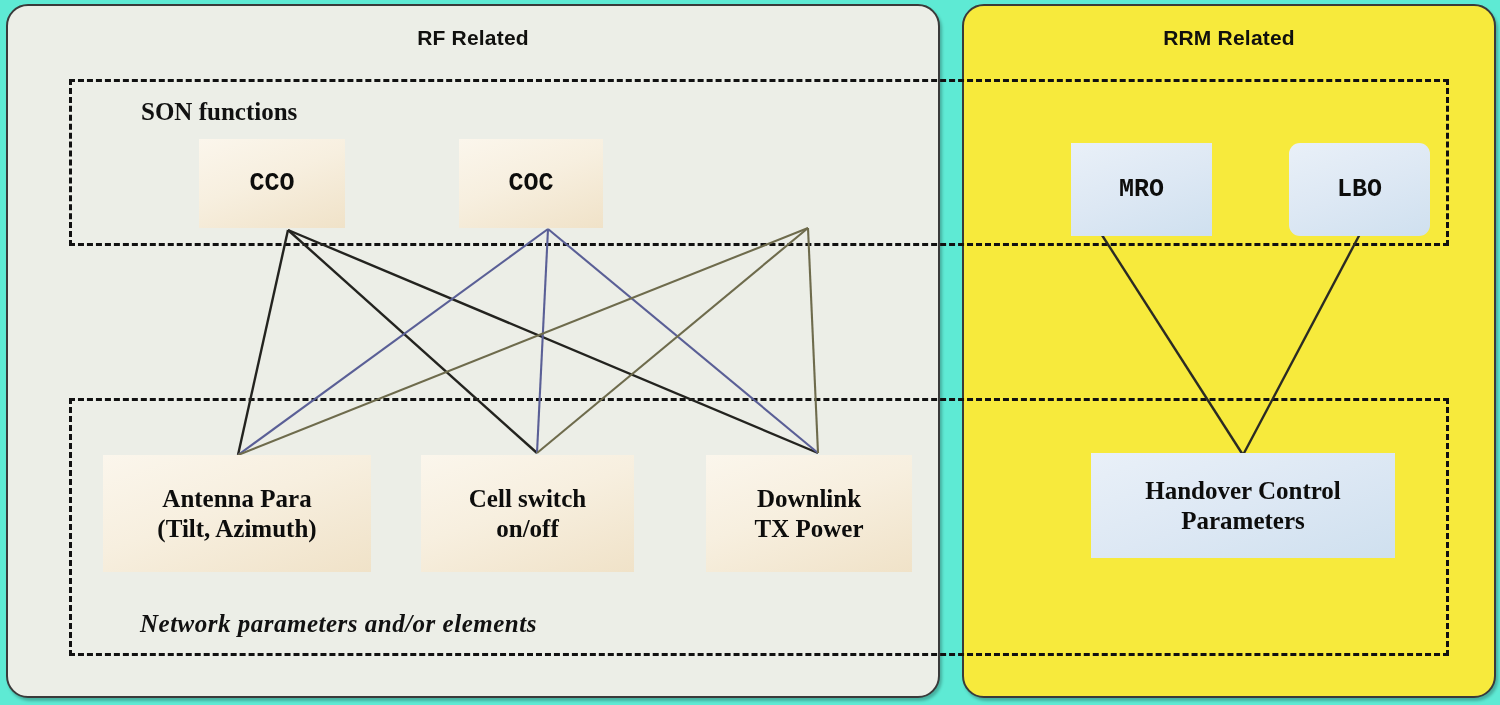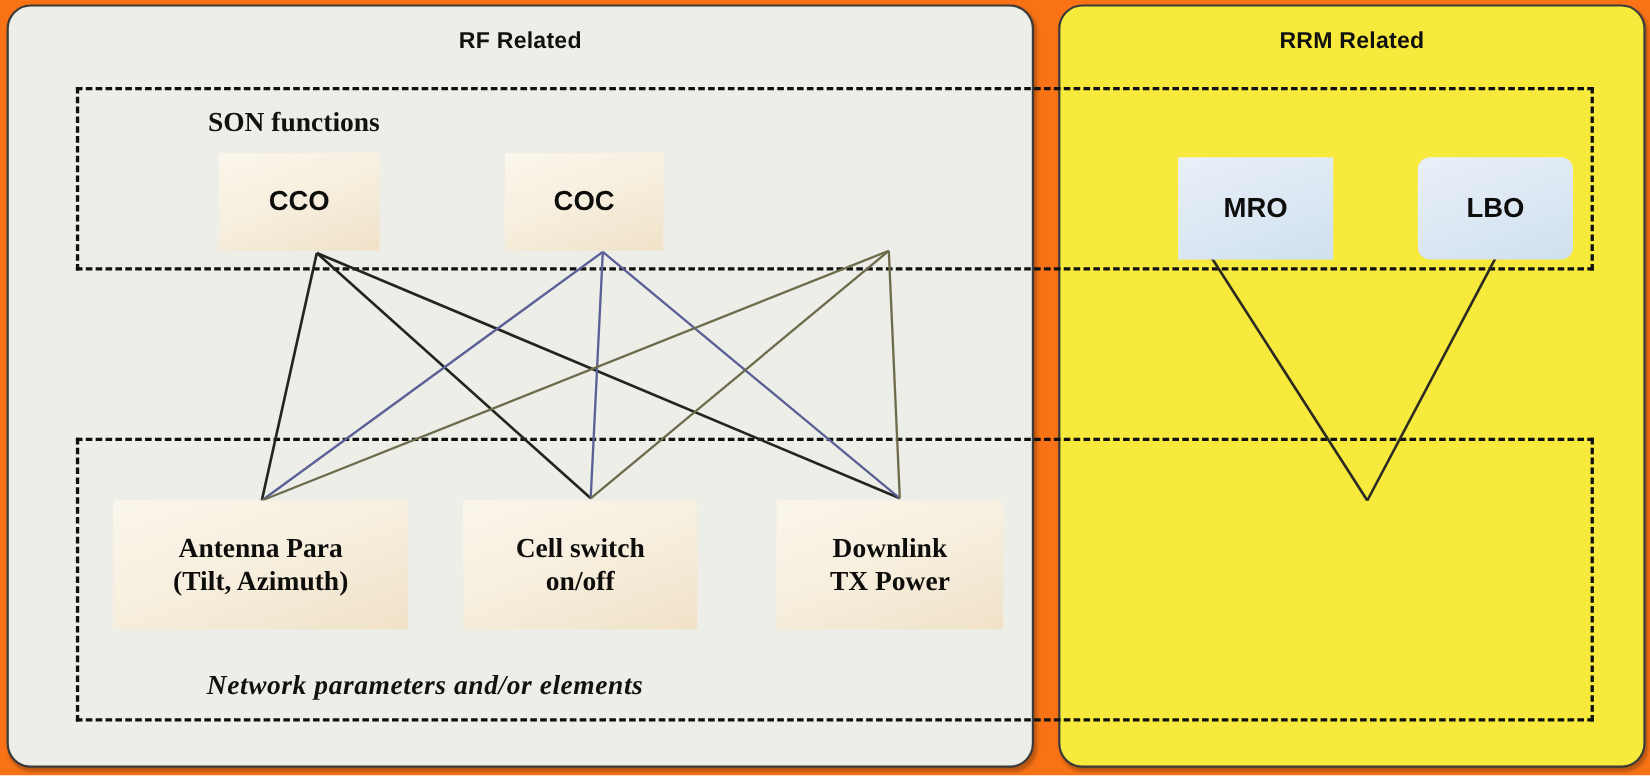--- a/index.html
+++ b/index.html
@@ -4,21 +4,21 @@
 <style>
   html, body {
     margin: 0;
     padding: 0;
     background: #ffffff;
   }
   #canvas {
     position: relative;
     width: 1500px;
     height: 705px;
-    background: #f97316;
+    background: #5eead4;
     font-family: "Liberation Serif", "DejaVu Serif", serif;
     overflow: hidden;
   }
 
   
   .panel {
     position: absolute;
     border: 2px solid #3a3a3a;
     border-radius: 22px;
     box-sizing: border-box;
@@ -64,21 +64,20 @@
   #dash-net {
     left: 69px; top: 398px;
     width: 1380px; height: 258px;
   }
 
   .region-label {
     position: absolute;
     font-family: "Liberation Serif", "DejaVu Serif", serif;
     font-weight: bold;
     color: #111111;
-    margin-left: 48px;
   }
   #label-son {
     left: 141px; top: 98px;
     font-size: 25px;
   }
   #label-net {
     left: 140px; top: 610px;
     font-size: 25px;
     letter-spacing: 0.5px;
     font-style: italic;
@@ -96,21 +95,21 @@
   }
   .node-beige {
     background: linear-gradient(160deg, #fbf6ec 0%, #f7efdf 45%, #f0e2c8 100%);
     color: #0d0d0c;
   }
   .node-blue {
     background: linear-gradient(160deg, #e9f0f8 0%, #dde8f4 50%, #cfe0ef 100%);
     color: #0d0d0c;
   }
   .node-son {
-    font-family: Liberation Sans, sans-serif;
+    font-family: Liberation Mono, monospace;
     font-weight: bold;
     font-size: 25px;
   }
   .node-param {
     font-family: "Liberation Serif", "DejaVu Serif", serif;
     font-weight: bold;
     font-size: 25px;
   }
 
   #node-cco  { left: 199px; top: 139px; width: 146px; height: 89px; }
@@ -194,14 +193,20 @@
       <span>Cell switch</span><br>
       <span>on/off</span>
     </span>
   </div>
   <div class="node node-beige node-param" id="node-dltx">
     <span>
       <span>Downlink</span><br>
       <span>TX Power</span>
     </span>
   </div>
+  <div class="node node-blue node-param" id="node-handover">
+    <span>
+      <span>Handover Control</span><br>
+      <span>Parameters</span>
+    </span>
+  </div>
 
 </div>
 
 </body></html>

